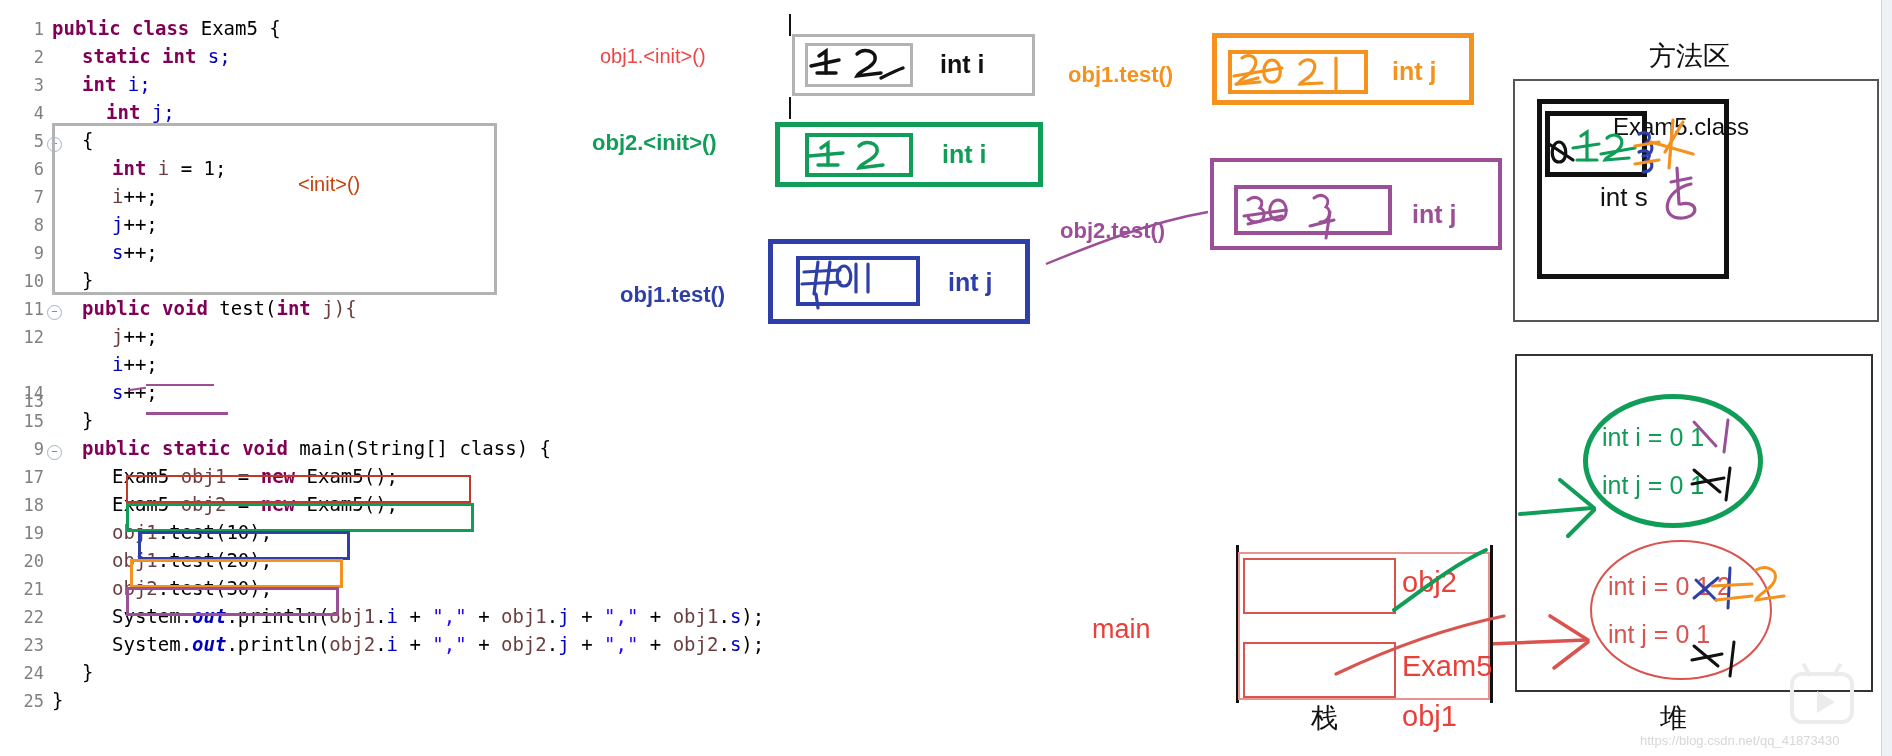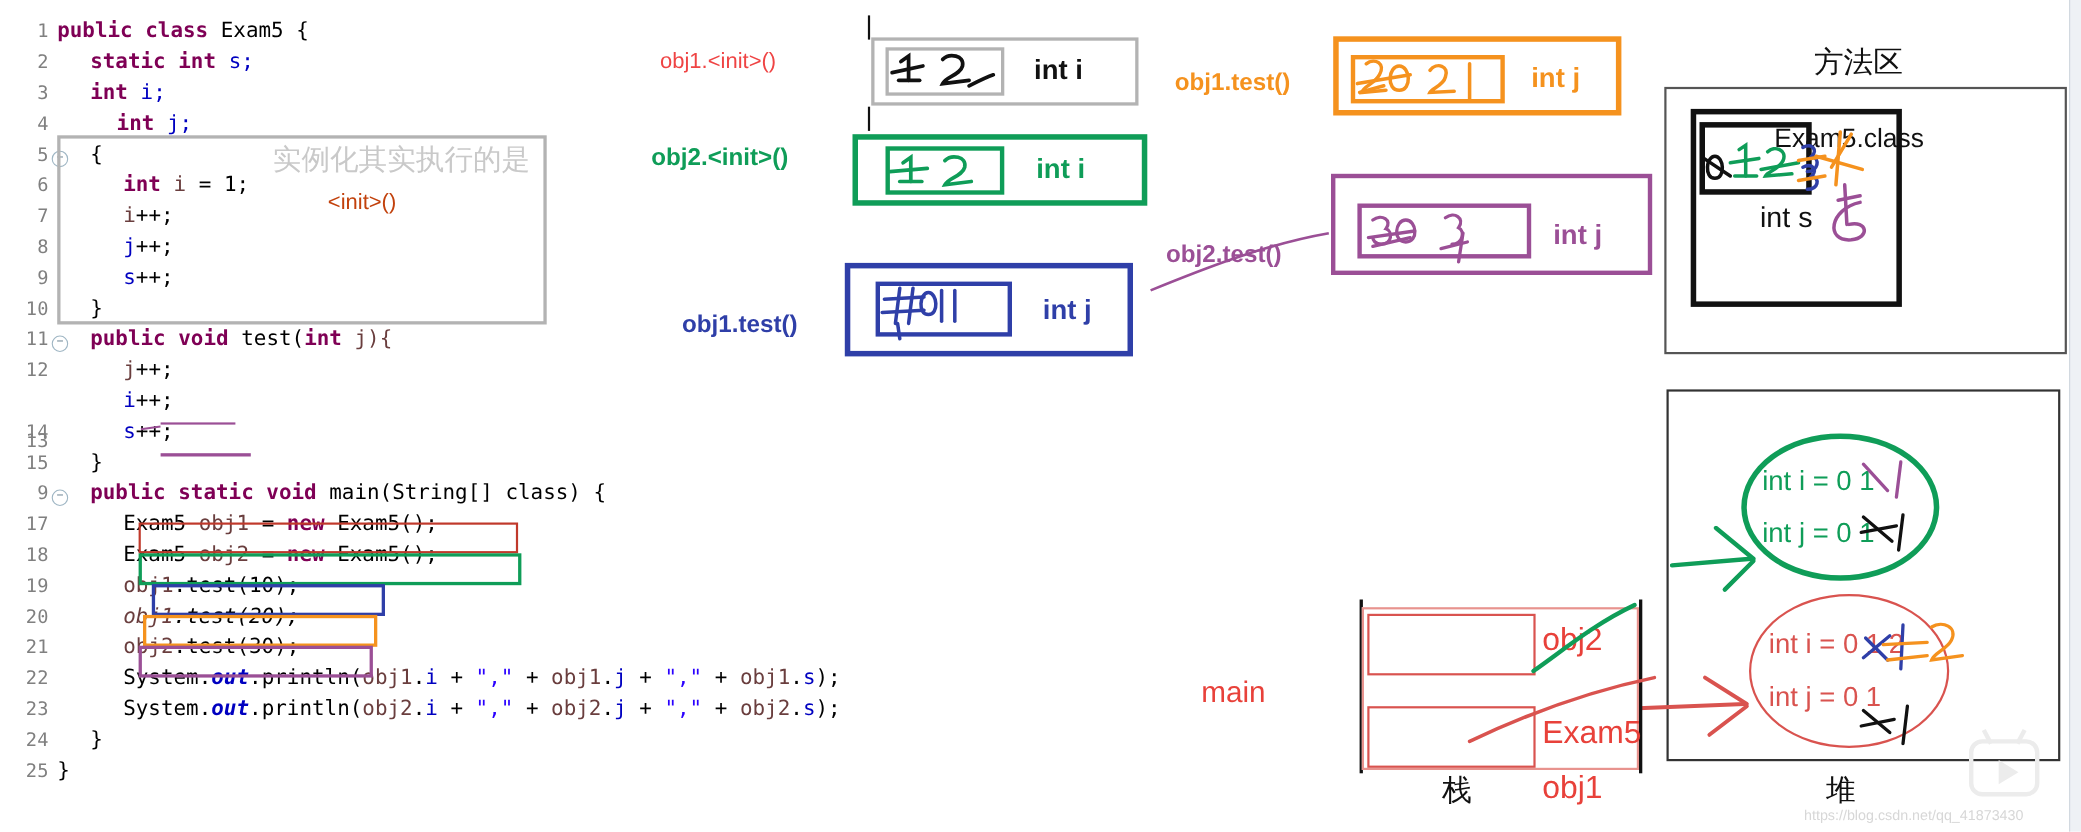--- a/index.html
+++ b/index.html
@@ -156,40 +156,39 @@
         <div class="code-line" style="top: 269px; left: 82px;"><span class="plain">}</span></div>
         <div class="code-line" style="top: 297px; left: 82px;"><span class="kw">public void </span><span class="plain">test(</span><span class="kw">int </span><span class="loc">j){</span></div>
         <div class="code-line" style="top: 325px; left: 112px;"><span class="loc">j</span><span class="plain">++;</span></div>
         <div class="code-line" style="top: 353px; left: 112px;"><span class="fld">i</span><span class="plain">++;</span></div>
         <div class="code-line" style="top: 381px; left: 112px;"><span class="fld">s</span><span class="plain">++;</span></div>
         <div class="code-line" style="top: 409px; left: 82px;"><span class="plain">}</span></div>
         <div class="code-line" style="top: 437px; left: 82px;"><span class="kw">public static void </span><span class="plain">main(String[] class) {</span></div>
         <div class="code-line" style="top: 465px; left: 112px;"><span class="plain">Exam5 </span><span class="loc">obj1</span><span class="plain"> = </span><span class="kw">new </span><span class="plain">Exam5();</span></div>
         <div class="code-line" style="top: 493px; left: 112px;"><span class="plain">Exam5 </span><span class="loc">obj2</span><span class="plain"> = </span><span class="kw">new </span><span class="plain">Exam5();</span></div>
         <div class="code-line" style="top: 521px; left: 112px;"><span class="loc">obj1</span><span class="plain">.test(10);</span></div>
-        <div class="code-line" style="top: 549px; left: 112px; font-style: italic;"><span class="loc">obj1</span><span class="plain">.test(20);</span></div>
+        <div class="code-line" style="top: 549px; left: 112px;"><span class="loc">obj1</span><span class="plain">.test(20);</span></div>
         <div class="code-line" style="top: 577px; left: 112px;"><span class="loc">obj2</span><span class="plain">.test(30);</span></div>
         <div class="code-line" style="top: 605px; left: 112px;"><span class="plain">System.</span><span class="italicf">out</span><span class="plain">.println(</span><span class="loc">obj1</span><span class="plain">.</span><span class="fld">i</span><span class="plain"> + </span><span class="st">","</span><span class="plain"> + </span><span class="loc">obj1</span><span class="plain">.</span><span class="fld">j</span><span class="plain"> + </span><span class="st">","</span><span class="plain"> + </span><span class="loc">obj1</span><span class="plain">.</span><span class="fld">s</span><span class="plain">);</span></div>
         <div class="code-line" style="top: 633px; left: 112px;"><span class="plain">System.</span><span class="italicf">out</span><span class="plain">.println(</span><span class="loc">obj2</span><span class="plain">.</span><span class="fld">i</span><span class="plain"> + </span><span class="st">","</span><span class="plain"> + </span><span class="loc">obj2</span><span class="plain">.</span><span class="fld">j</span><span class="plain"> + </span><span class="st">","</span><span class="plain"> + </span><span class="loc">obj2</span><span class="plain">.</span><span class="fld">s</span><span class="plain">);</span></div>
         <div class="code-line" style="top: 661px; left: 82px;"><span class="plain">}</span></div>
         <div class="code-line" style="top: 689px; left: 52px;"><span class="plain">}</span></div>
       </div>
 
     <div class="ovl ovl-grey" style="left:52px;  top:123px;  width:445px; height:172px;"></div>
     <div class="ovl ovl-red" style="left:126px; top:475px;  width:345px; height:28px;"></div>
     <div class="ovl ovl-green" style="left:126px; top:503px;  width:348px; height:29px;"></div>
     <div class="ovl ovl-blue" style="left:138px; top:531px;  width:212px; height:29px;"></div>
     <div class="ovl ovl-orange" style="left:130px; top:559px;  width:213px; height:29px;"></div>
     <div class="ovl ovl-purple" style="left:126px; top:587px;  width:213px; height:29px;"></div>
 
     <div class="underline-purple2" style="left:128px; top:388px; width:18px; transform:rotate(-8deg);"></div>
     <div class="underline-purple2" style="left:146px; top:384px; width:68px;"></div>
     <div class="underline-purple" style="left:146px; top:412px; width:82px;"></div>
 
-    <div class="ghost-cn" style="left:248px; top:128px;">实例化其实执行的是</div>
     <div class="ghost-init" style="left:298px; top:173px;">&lt;init&gt;()</div>
   </div>
 
   <div class="dlabel thin" style="left:600px; top:45px; color:#ef4444; font-size:20px;">obj1.&lt;init&gt;()</div>
   <div class="tick" style="left:789px; top:14px; height:22px;"></div>
   <div class="tick" style="left:789px; top:97px; height:22px;"></div>
   <div class="frame" style="left:792px; top:34px; width:243px; height:62px; border:3px solid #b3b3b3;"></div>
   <div class="slot" style="left:805px; top:43px; width:108px; height:44px; border:3px solid #b3b3b3;"></div>
   <div class="typelbl" style="left:940px; top:50px; color:#111; font-weight:bold;">int i</div>
   <svg class="hand" style="left:805px;top:40px;" width="110" height="50">

